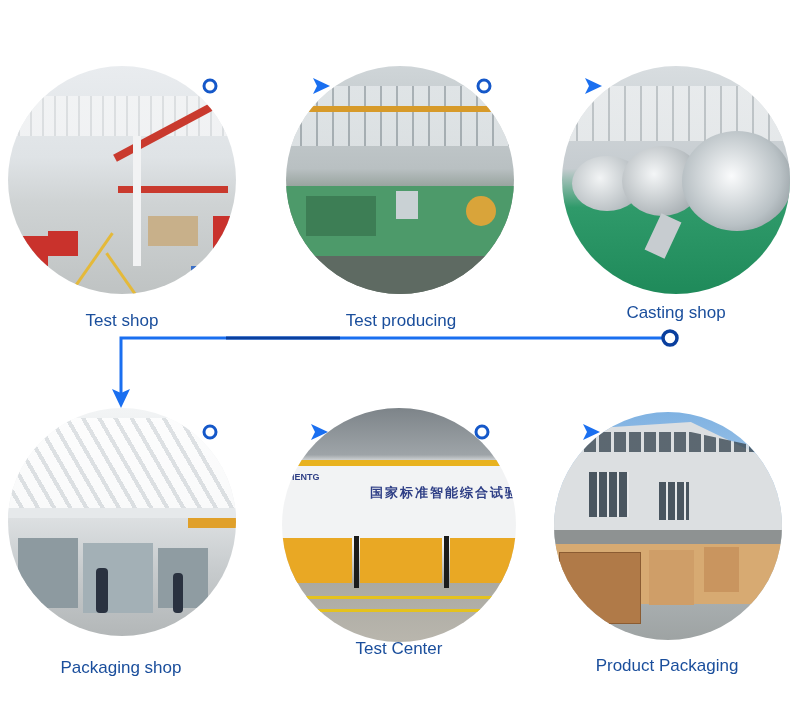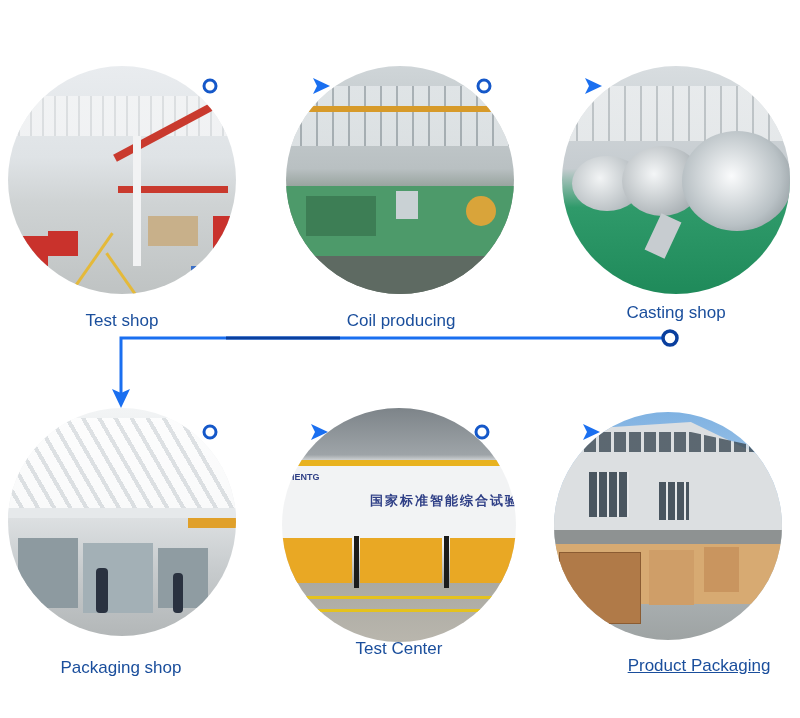--- a/index.html
+++ b/index.html
@@ -67,21 +67,21 @@
 
 <div class="circle" style="left:286px;top:66px;width:228px;height:228px;background:linear-gradient(180deg,#cfd5d8 0%,#b9c0c2 45%,#7a8a7e 60%,#6e7b70 100%);">
   <div class="ph" style="left:0;top:20px;width:228px;height:60px;background:repeating-linear-gradient(90deg,#e8ecee 0 14px,#9aa3a8 14px 16px);opacity:.7"></div>
   <div class="ph" style="left:0;top:40px;width:228px;height:6px;background:#d79a2a;"></div>
   <div class="ph" style="left:0;top:120px;width:228px;height:70px;background:#4d9a6a;"></div>
   <div class="ph" style="left:20px;top:130px;width:70px;height:40px;background:#3d7e55;"></div>
   <div class="ph" style="left:110px;top:125px;width:22px;height:28px;background:#c9d1d4;"></div>
   <div class="ph" style="left:180px;top:130px;width:30px;height:30px;border-radius:50%;background:#d9a43a;"></div>
   <div class="ph" style="left:0;top:190px;width:228px;height:40px;background:#5e6a62;"></div>
 </div>
-<div class="label" style="left:326px;top:311px;width:150px;">Coil producing</div>
+<div class="label" style="left:326px;top:311px;width:150px;">Test producing</div>
 
 <div class="circle" style="left:562px;top:66px;width:228px;height:228px;background:linear-gradient(180deg,#d8dde0 0%,#c6ccd0 45%,#2f9a6a 62%,#1f8a5a 100%);">
   <div class="ph" style="left:0;top:20px;width:228px;height:55px;background:repeating-linear-gradient(90deg,#f0f2f3 0 14px,#b6bcbf 14px 16px);opacity:.7"></div>
   <div class="ph" style="left:10px;top:90px;width:70px;height:55px;border-radius:50%;background:radial-gradient(circle at 40% 40%,#f2f4f5,#9ca5aa);"></div>
   <div class="ph" style="left:60px;top:80px;width:80px;height:70px;border-radius:50%;background:radial-gradient(circle at 40% 40%,#f4f6f7,#8e979c);"></div>
   <div class="ph" style="left:120px;top:65px;width:110px;height:100px;border-radius:50%;background:radial-gradient(circle at 45% 45%,#fafbfc,#b9c1c5 60%,#7a8489);"></div>
   <div class="ph" style="left:90px;top:150px;width:22px;height:40px;background:#c7ccd0;transform:rotate(25deg);"></div>
 </div>
 <div class="label" style="left:606px;top:303px;width:140px;">Casting shop</div>
 
@@ -92,21 +92,21 @@
   <div class="ph" style="left:10px;top:130px;width:60px;height:70px;background:#8d9aa0;"></div>
   <div class="ph" style="left:75px;top:135px;width:70px;height:70px;background:#a3b0b6;"></div>
   <div class="ph" style="left:150px;top:140px;width:50px;height:60px;background:#8f9ca2;"></div>
   <div class="ph" style="left:88px;top:160px;width:12px;height:45px;background:#2a3240;border-radius:4px;"></div>
   <div class="ph" style="left:165px;top:165px;width:10px;height:40px;background:#2a3240;border-radius:4px;"></div>
 </div>
 <div class="label" style="left:54px;top:658px;width:134px;">Packaging shop</div>
 
 <div class="circle" style="left:282px;top:408px;width:234px;height:234px;background:linear-gradient(180deg,#7d8489 0%,#9ea4a8 20%,#f2f3f4 24%,#f2f3f4 58%,#aaa9a2 74%,#b9b6ad 100%);">
   <div class="ph" style="left:0;top:52px;width:234px;height:6px;background:#e8b21f;"></div>
-  <div class="ph" style="left:88px;top:84px;width:140px;font-size:13px;font-weight:bold;color:#2f3f86;letter-spacing:2px;white-space:nowrap;font-family:'DejaVu Sans',sans-serif;">国家标准智能综合试验</div>
+  <div class="ph" style="left:88px;top:76px;width:140px;font-size:13px;font-weight:bold;color:#2f3f86;letter-spacing:2px;white-space:nowrap;font-family:'DejaVu Sans',sans-serif;">国家标准智能综合试验</div>
   <div class="ph" style="left:6px;top:64px;font-size:9px;font-weight:bold;color:#2f3f86;">HENTG</div>
   <div class="ph" style="left:0;top:130px;width:70px;height:45px;background:#e9a824;"></div>
   <div class="ph" style="left:78px;top:130px;width:82px;height:45px;background:#e9a824;"></div>
   <div class="ph" style="left:168px;top:130px;width:66px;height:45px;background:#e9a824;"></div>
   <div class="ph" style="left:72px;top:128px;width:5px;height:52px;background:#1b1b1b;"></div>
   <div class="ph" style="left:162px;top:128px;width:5px;height:52px;background:#1b1b1b;"></div>
   <div class="ph" style="left:20px;top:188px;width:200px;height:3px;background:#e5c21d;"></div>
   <div class="ph" style="left:20px;top:201px;width:200px;height:3px;background:#e5c21d;"></div>
 </div>
 <div class="label" style="left:340px;top:639px;width:118px;">Test Center</div>
@@ -115,13 +115,13 @@
   <div class="ph" style="left:0;top:10px;width:228px;height:110px;background:#dcdfe1;clip-path:polygon(0 8%,60% 0,100% 40%,100% 100%,0 100%);"></div>
   <div class="ph" style="left:0;top:20px;width:228px;height:20px;background:repeating-linear-gradient(90deg,#3c4a55 0 12px,#dcdfe1 12px 15px);clip-path:polygon(0 0,60% 0,100% 100%,0 100%);opacity:.8"></div>
   <div class="ph" style="left:35px;top:60px;width:40px;height:45px;background:repeating-linear-gradient(90deg,#4a5660 0 8px,#e6e8ea 8px 10px);"></div>
   <div class="ph" style="left:105px;top:70px;width:30px;height:38px;background:repeating-linear-gradient(90deg,#4a5660 0 7px,#e6e8ea 7px 9px);"></div>
   <div class="ph" style="left:0;top:118px;width:228px;height:14px;background:#8e9292;"></div>
   <div class="ph" style="left:0;top:132px;width:228px;height:60px;background:#d7aa72;"></div>
   <div class="ph" style="left:5px;top:140px;width:80px;height:70px;background:#b07a48;border:1px solid #8b5c32;"></div>
   <div class="ph" style="left:95px;top:138px;width:45px;height:55px;background:#cf9e68;"></div>
   <div class="ph" style="left:150px;top:135px;width:35px;height:45px;background:#c9955f;"></div>
 </div>
-<div class="label" style="left:624px;top:656px;width:150px;text-decoration:underline;">Product Packaging</div>
+<div class="label" style="left:592px;top:656px;width:150px;">Product Packaging</div>
 
 </body></html>

